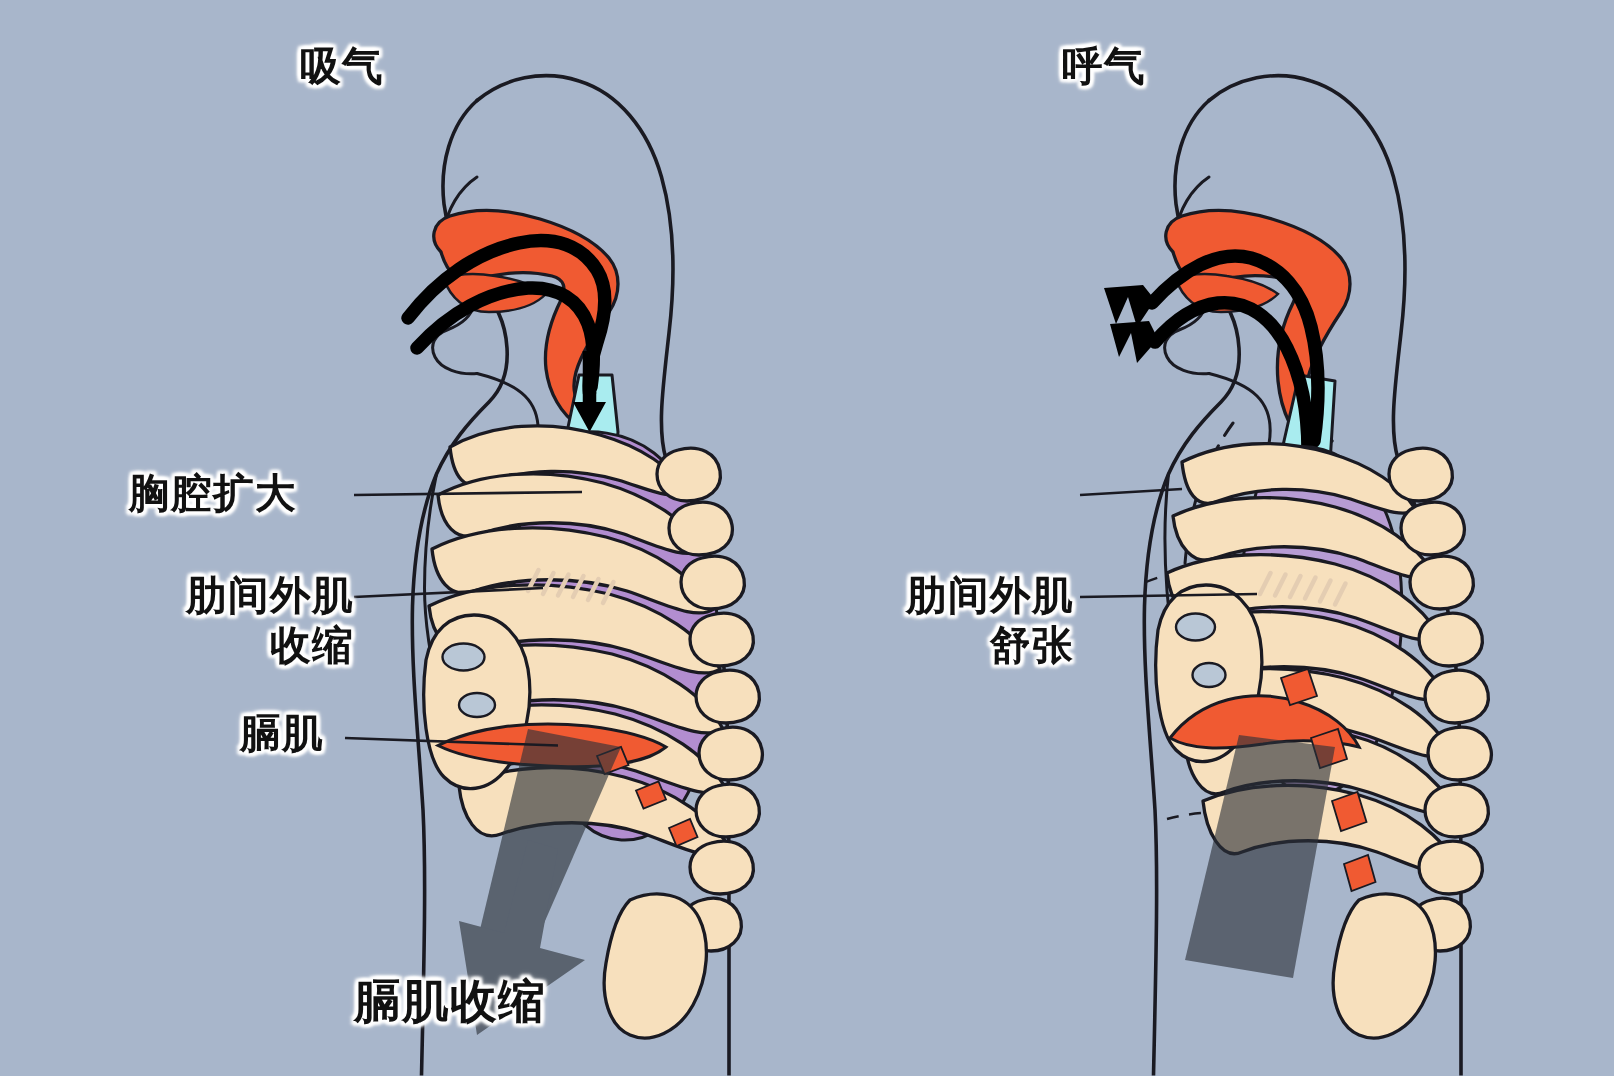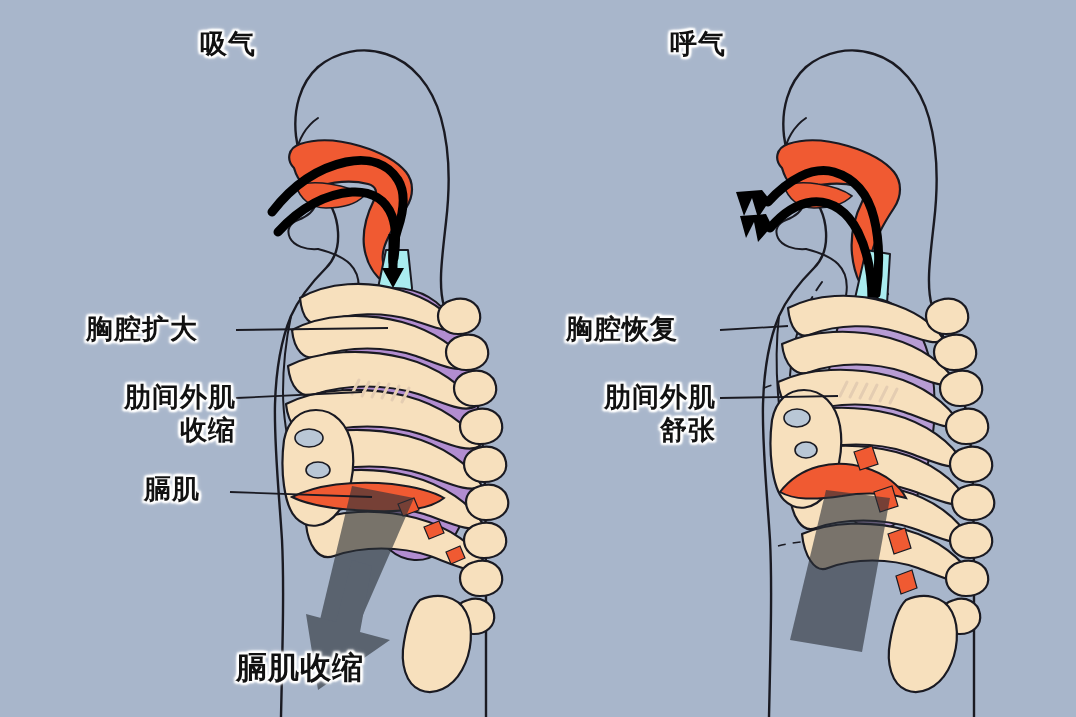--- a/index.html
+++ b/index.html
@@ -269,25 +269,24 @@
       <g opacity="0.62">
         <path d="M826 490 L890 498 L862 652 L790 640 Z" fill="#2b3138"></path>
       </g>
 
       <path d="M720 330 L788 326" stroke="#1a1a22" stroke-width="1.8" fill="none"></path>
       <path d="M720 398 L838 396" stroke="#1a1a22" stroke-width="1.8" fill="none"></path>
     </g>
   </svg>
 
   <div class="lbl title" style="left:200px;top:28px;">吸气</div>
-  <div class="lbl title" style="left:670px;top:28px;">呼气</div>
+  <div class="lbl title" style="left:708px;top:28px;">呼气</div>
 
   <div class="lbl panel-lbl" style="left:86px;top:313px;">胸腔扩大</div>
   <div class="lbl panel-lbl ctr" style="left:86px;top:381px;width:150px;">肋间外肌
 收缩</div>
-  <div class="lbl panel-lbl" style="left:144px;top:473px;">膈肌</div>
+  <div class="lbl panel-lbl" style="left:160px;top:473px;">膈肌</div>
   <div class="lbl caption" style="left:236px;top:649px;">膈肌收缩</div>
 
-  <div class="lbl panel-lbl" style="left:566px;top:313px;">胸腔恢复</div>
   <div class="lbl panel-lbl ctr" style="left:566px;top:381px;width:150px;">肋间外肌
 舒张</div>
 
 </div>
 
 </body></html>

